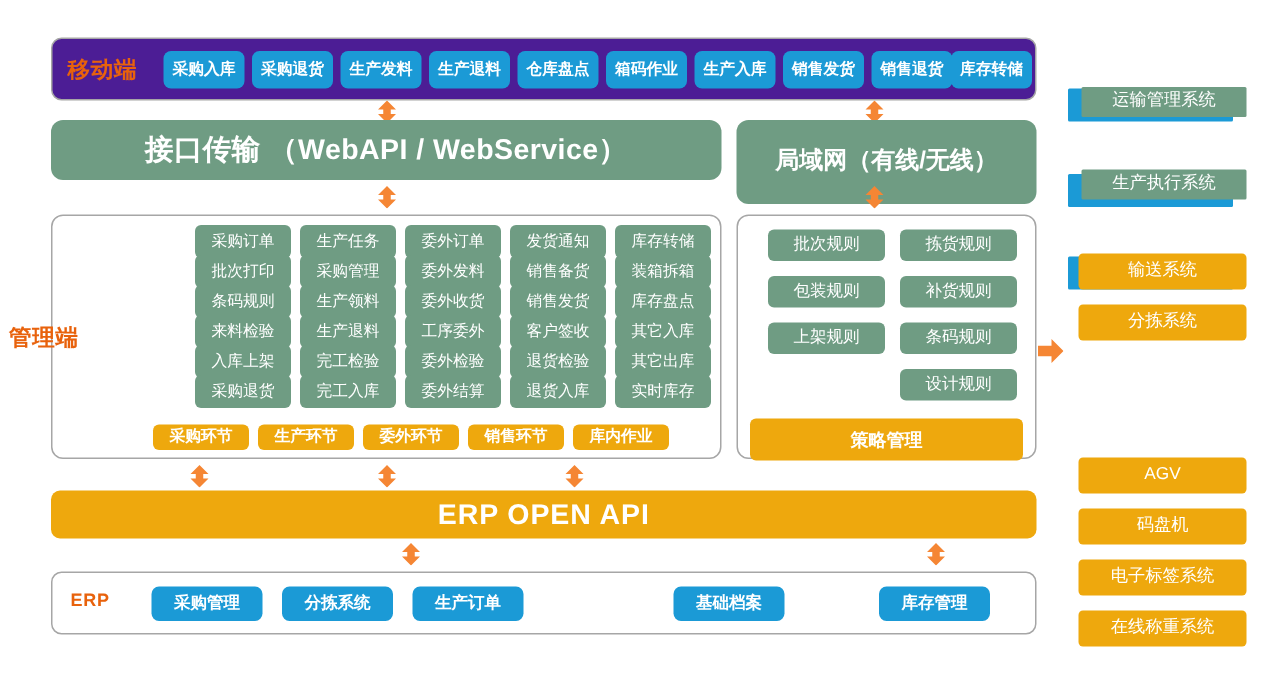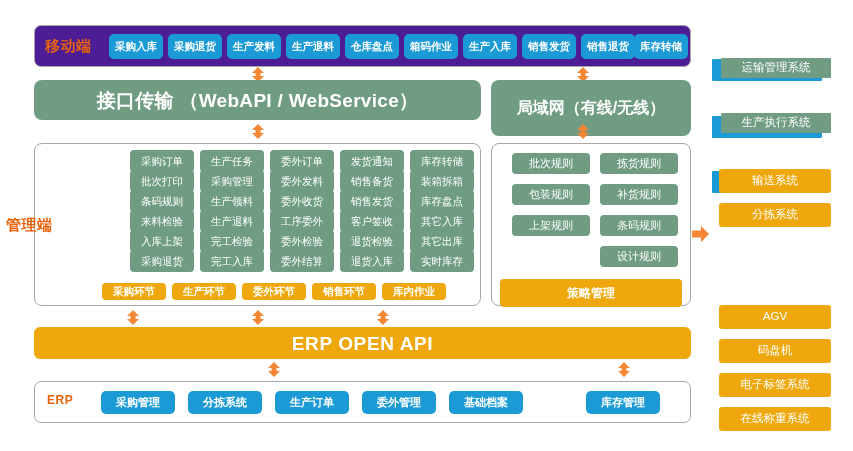--- a/index.html
+++ b/index.html
@@ -252,21 +252,20 @@
     <svg width="16" height="15" viewBox="0 0 16 15">
         <path d="M8 0 L14 6 L10.5 6 L10.5 9 L14 9 L8 15 L2 9 L5.5 9 L5.5 6 L2 6 Z" fill="#f58634"></path>
       </svg>
   </div>
 
   <div id="erp-band">
     <div id="erp-label">ERP</div>
     <div class="pill blue erp-btn" style="left:66px">采购管理</div>
     <div class="pill blue erp-btn" style="left:153px">分拣系统</div>
     <div class="pill blue erp-btn" style="left:240px">生产订单</div>
-    <div class="pill blue erp-btn" style="left:327px">委外管理</div>
     <div class="pill blue erp-btn" style="left:414px">基础档案</div>
     <div class="pill blue erp-btn" style="left:551px">库存管理</div>
   </div>
 
   <div class="pill blue  rail-head" style="top:27px">TMS</div>
   <div class="pill green rail-sub" style="top:58px">运输管理系统</div>
   <div class="pill blue  rail-head" style="top:84px">MES</div>
   <div class="pill green rail-sub" style="top:113px">生产执行系统</div>
   <div class="pill blue  rail-head" style="top:139px">ASRS （WCS</div>
 

